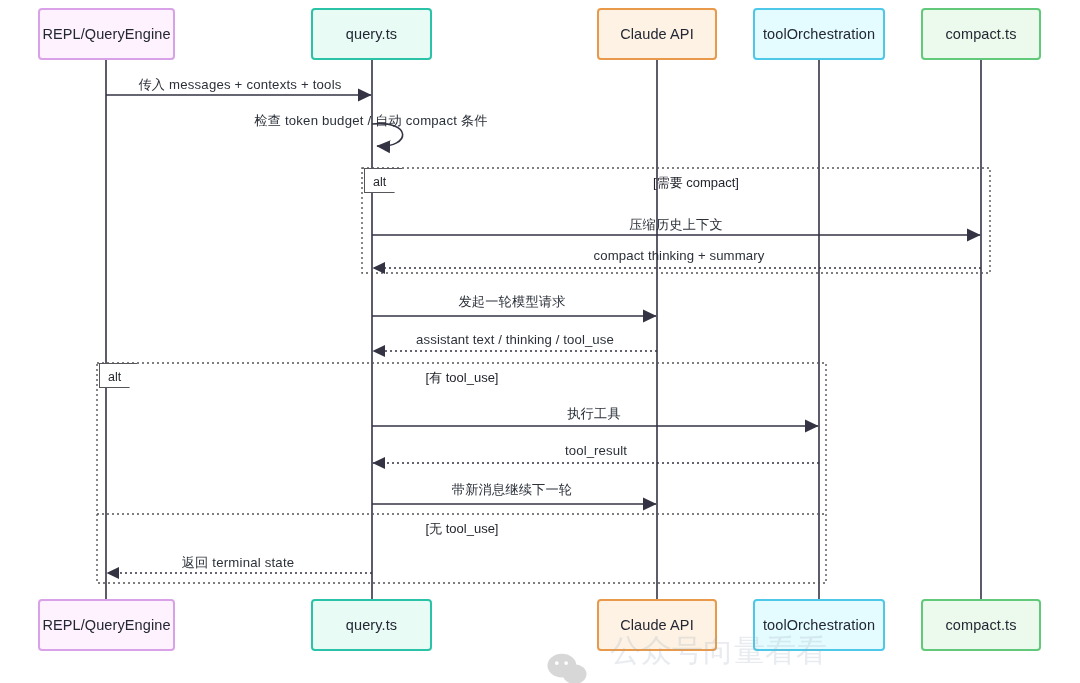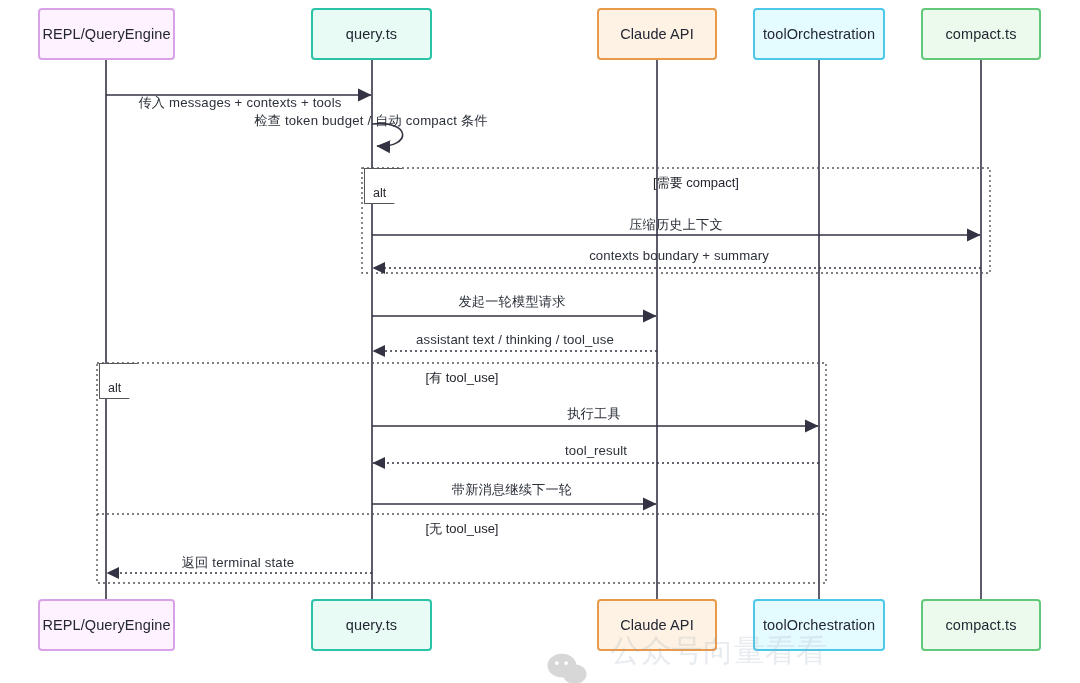--- a/index.html
+++ b/index.html
@@ -43,21 +43,21 @@
   }
   .msg-label.cjk { letter-spacing: .2px; }
 
   .alt-tag {
     position: absolute;
     background: #ffffff;
     border: 1.4px solid #55565a;
     border-right: none;
     font-size: 12.5px;
     color: #25282e;
-    padding: 17px 9px 3px 8px;
+    padding: 6px 9px 3px 8px;
     line-height: 1.15;
     clip-path: polygon(0 0, 100% 0, 100% 58%, 78% 100%, 0 100%);
     padding-right: 16px;
   }
   .alt-tag::after {
     content: "";
     position: absolute;
     right: 0; top: 0; bottom: 0;
     width: 1.4px;
     background: transparent;
@@ -171,24 +171,24 @@
         <span>Claude API</span>
       </div>
       <div class="actor-box" style="left: 753px; top: 599px; width: 132px; height: 52px; background: rgb(228, 251, 255); border-color: rgb(78, 200, 232);">
         <span>toolOrchestration</span>
       </div>
       <div class="actor-box" style="left: 921px; top: 599px; width: 120px; height: 52px; background: rgb(235, 250, 236); border-color: rgb(99, 201, 122);">
         <span>compact.ts</span>
       </div>
     </div>
   <div id="labels">
-      <div class="msg-label cjk" style="left: 240px; top: 76px; margin-top: 18px;">传入 messages + contexts + tools</div>
+      <div class="msg-label cjk" style="left: 240px; top: 76px;">传入 messages + contexts + tools</div>
       <div class="msg-label cjk" style="left: 371px; top: 112px;">检查 token budget / 自动 compact 条件</div>
       <div class="msg-label cjk" style="left: 676px; top: 210px; margin-top: 6px;">压缩历史上下文</div>
-      <div class="msg-label" style="left: 679px; top: 248px;">contexts boundary + summary</div>
+      <div class="msg-label" style="left: 679px; top: 248px;">compact thinking + summary</div>
       <div class="msg-label cjk" style="left: 512px; top: 293px; text-align: right;">发起一轮模型请求</div>
       <div class="msg-label" style="left: 515px; top: 332px;">assistant text / thinking / tool_use</div>
       <div class="msg-label cjk" style="left: 594px; top: 405px;">执行工具</div>
       <div class="msg-label" style="left: 596px; top: 443px;">tool_result</div>
       <div class="msg-label cjk" style="left: 512px; top: 481px;">带新消息继续下一轮</div>
       <div class="msg-label cjk" style="left: 238px; top: 554px;">返回 terminal state</div>
     </div>
   <div id="alttags">
       <div class="alt-tag" style="left: 364px; top: 168px;">alt</div>
       <div class="alt-cond" style="left: 696px; top: 174px;">[需要 compact]</div>

